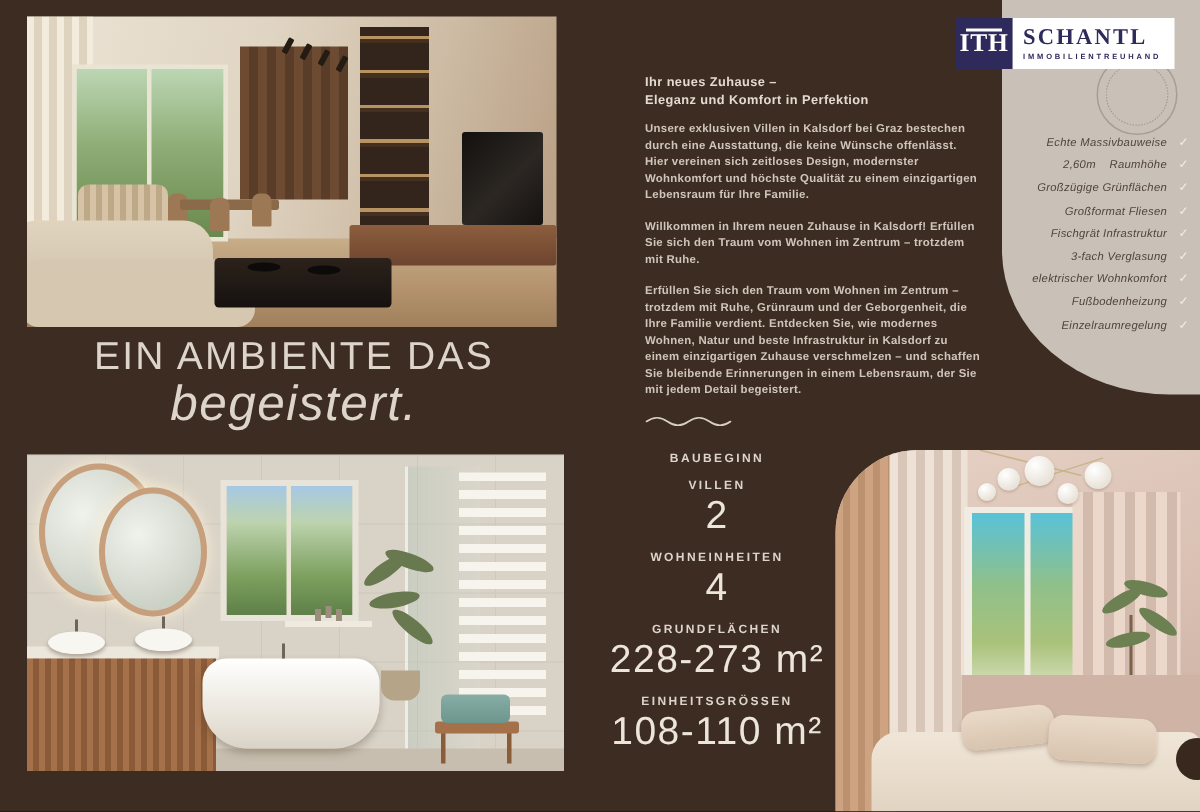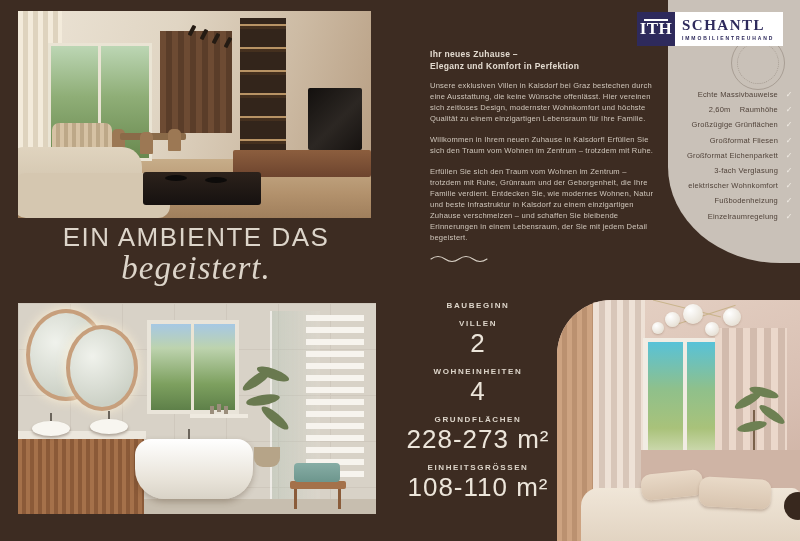--- a/index.html
+++ b/index.html
@@ -28,21 +28,21 @@
   .lv-chair{width:13px;height:22px;background:#9c7854;border-radius:5px 5px 1px 1px;}
   .lv-sofa{left:-8px;top:136px;width:132px;height:62px;background:linear-gradient(180deg,#e0d4bf,#cbbda5);border-radius:14px 20px 4px 4px;}
   .lv-sofa2{left:-4px;top:162px;width:156px;height:45px;background:#d5c7b0;border-radius:12px;}
   .lv-ctable{left:125px;top:161px;width:118px;height:33px;background:linear-gradient(180deg,#2c221b,#161110);border-radius:3px;}
   .lv-dish{position:absolute;width:22px;height:6px;border-radius:50%;background:#0d0b0a;}
   .lv-spot{position:absolute;width:4px;height:11px;background:#241b13;transform:rotate(28deg);border-radius:1px;}
 
   
   .tagline{left:18px;top:222px;width:356px;text-align:center;color:#DDD5CA;}
   .tag1{font-size:26px;letter-spacing:1.5px;font-weight:400;}
-  .tag2{font-family:Liberation Serif, serif;font-style:italic;font-size:33px;letter-spacing:1px;margin-top:-3px;}
+  .tag2{font-family:Liberation Sans, sans-serif;font-style:italic;font-size:33px;letter-spacing:1px;margin-top:-3px;}
 
   
   .bath{left:18px;top:303px;width:358px;height:211px;background:#d8d2c7;}
   .bt-tiles{left:0;top:0;width:100%;height:100%;opacity:.45;
             background-image:linear-gradient(#c5beb1 1px,rgba(0,0,0,0) 1px),linear-gradient(90deg,#c5beb1 1px,rgba(0,0,0,0) 1px);
             background-size:52px 46px;}
   .bt-window{left:129px;top:17px;width:84px;height:86px;border:4px solid #e9e4d9;
              background:linear-gradient(180deg,#a6c8e4 0%,#bdd3ae 28%,#7da05f 70%,#5e8049 100%);}
   .bt-mirror{border-radius:50%;border:4px solid #c79f7c;background:radial-gradient(circle at 35% 35%,#f0f2ec,#ccd1c6 75%);
              box-shadow:0 0 12px rgba(255,242,214,.9);}
@@ -63,35 +63,35 @@
   .bt-radiator{left:288px;top:12px;width:58px;height:166px;
                background:repeating-linear-gradient(180deg,#f7f4ee 0 6px,rgba(0,0,0,0) 6px 12px);}
   .bt-stool{left:272px;top:178px;width:56px;height:8px;background:#a4714a;border-radius:2px;}
   .bt-leg{position:absolute;width:3px;height:22px;background:#8a5c3a;}
   .bt-towel{left:276px;top:160px;width:46px;height:19px;background:linear-gradient(180deg,#87ada5,#6d968d);border-radius:4px;}
   .bt-floor{left:0;top:196px;width:100%;height:15px;background:#c7beaf;}
 
   
   .intro{left:430px;top:48px;width:224px;color:#cfc6bb;}
   .intro h2{margin:0 0 8px 0;font-size:8.5px;line-height:12px;letter-spacing:.3px;color:#e3dbd0;font-weight:bold;}
-  .intro p{margin:0 0 10px 0;font-size:7.6px;line-height:11px;letter-spacing:.2px;}
+  .intro p{margin:0 0 10px 0;font-size:7.6px;line-height:11px;letter-spacing:.2px;font-weight:bold;}
   .squiggle{margin-top:4px;display:block;}
 
   
   .stats{left:398px;top:301px;width:160px;text-align:center;color:#ece5da;}
   .stat{margin-bottom:9px;}
   .stat .lbl{font-size:8px;font-weight:bold;letter-spacing:1.6px;color:#ddd5ca;margin-bottom:1px;}
   .stat .lbl.u{text-underline-offset:2px;}
   .stat .val{font-size:26px;line-height:29px;font-weight:400;letter-spacing:1px;}
 
   
   .panel{left:668px;top:0;width:132px;height:263px;background:#C9C1B8;border-bottom-left-radius:112px 96px;}
   .features{position:absolute;left:0;top:87px;width:132px;}
   .frow{display:flex;justify-content:flex-end;align-items:center;height:15.2px;}
-  .frow .flabel{font-size:7.5px;color:#51433a;letter-spacing:.2px;white-space:pre;}
+  .frow .flabel{font-size:7.5px;color:#51433a;letter-spacing:.2px;white-space:pre;font-style:italic;}
   .frow .check{width:22px;text-align:center;font-size:8px;color:#f2ede5;}
   .stamp{left:731px;top:36px;width:52px;height:52px;border-radius:50%;border:1px solid rgba(105,92,80,.35);}
   .stamp-inner{position:absolute;left:5px;top:5px;width:40px;height:40px;border-radius:50%;border:1px dotted rgba(105,92,80,.35);}
 
   
   .logo{left:637px;top:12px;height:34px;display:flex;}
   .ith{width:38px;height:34px;background:#2E2A5C;color:#ffffff;display:flex;align-items:center;justify-content:center;
        font-family:"Liberation Serif",serif;font-weight:bold;font-size:17px;letter-spacing:.5px;position:relative;}
   .ith-bar{position:absolute;left:7px;top:7px;width:24px;height:2px;background:#ffffff;}
   .wordmark{width:108px;height:34px;background:#ffffff;display:flex;flex-direction:column;justify-content:center;padding-left:7px;box-sizing:border-box;}
@@ -236,21 +236,21 @@
         </div>
       <div class="frow">
           <span class="flabel">Großzügige Grünflächen</span>
           <span class="check">✓</span>
         </div>
       <div class="frow">
           <span class="flabel">Großformat Fliesen</span>
           <span class="check">✓</span>
         </div>
       <div class="frow">
-          <span class="flabel">Großformat Eichenparkett</span>
+          <span class="flabel">Fischgrät Infrastruktur</span>
           <span class="check">✓</span>
         </div>
       <div class="frow">
           <span class="flabel">3-fach Verglasung</span>
           <span class="check">✓</span>
         </div>
       <div class="frow">
           <span class="flabel">elektrischer Wohnkomfort</span>
           <span class="check">✓</span>
         </div>

